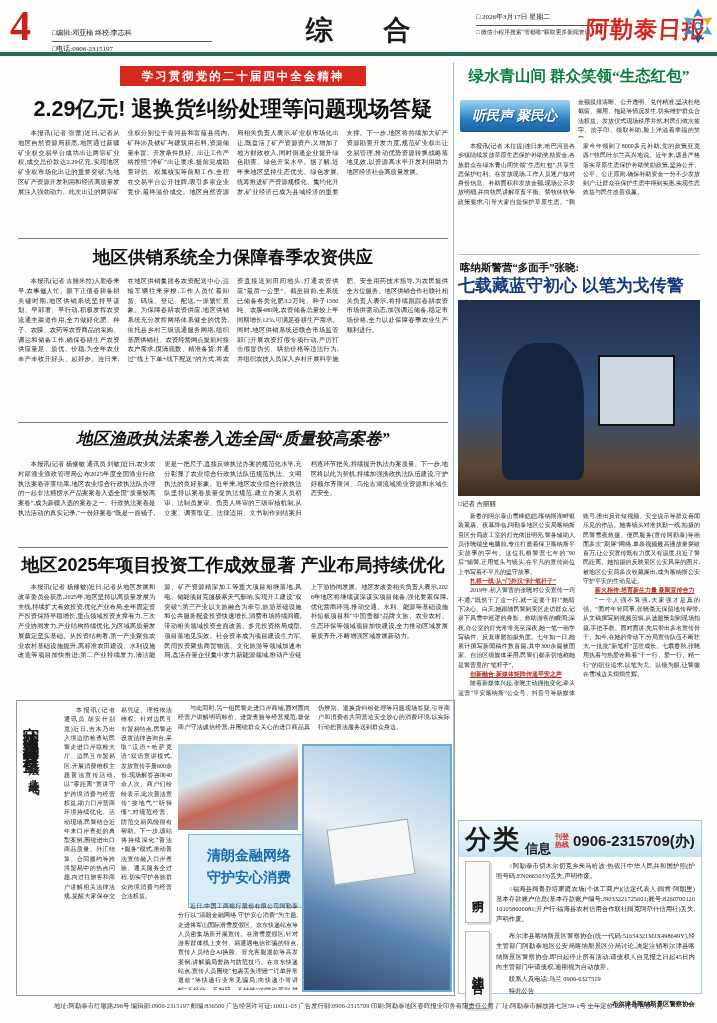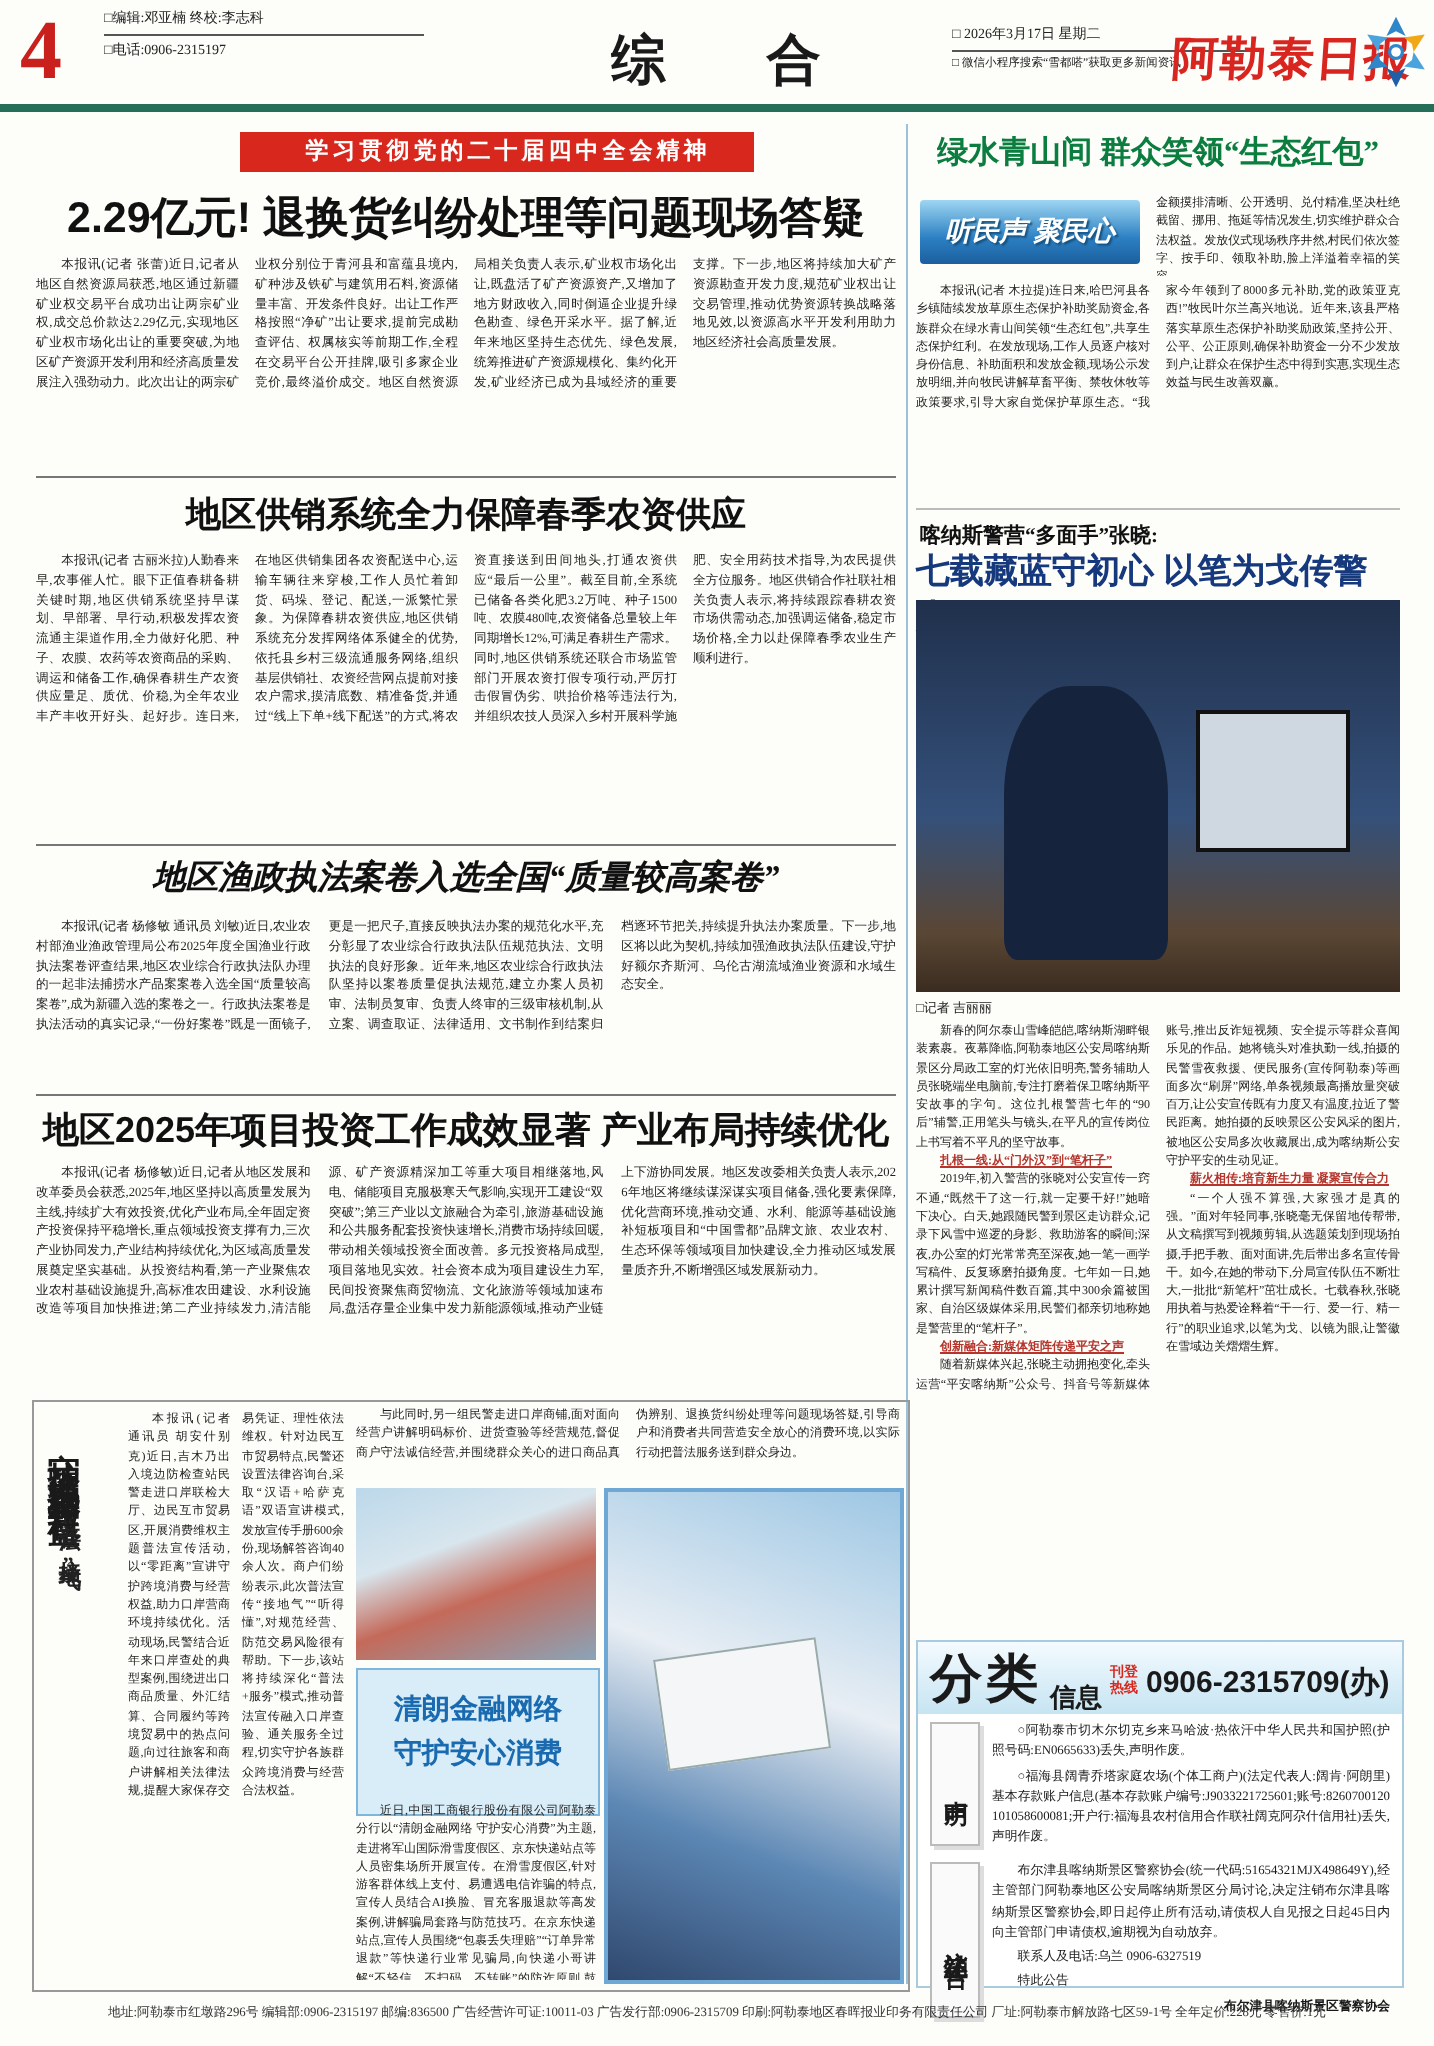--- a/index.html
+++ b/index.html
@@ -16,33 +16,33 @@
         font-family:"Liberation Serif",serif;transform:skewX(-4deg);letter-spacing:1px;}
   .green-rule{left:0;top:52px;width:717px;height:4px;background:#256e57;}
   
   .hl{text-align:center;font-weight:bold;color:#111;}
   .body-txt{font-size:6.3px;line-height:1.55;text-align:justify;word-break:break-all;overflow:hidden;color:#222;}
   .body-txt p{margin:0;text-indent:2em;}
   .hrule{border-top:1px solid #777;height:0;}
   .vsep{left:453px;top:62px;width:1px;height:930px;background:#9cc1dd;}
   
   .kicker-banner{background:#d8281e;color:#fff;font-weight:bold;font-size:11.5px;line-height:20px;
-        text-align:center;letter-spacing:2px;font-family:Liberation Sans, sans-serif;padding-left:11px;}
+        text-align:center;letter-spacing:2px;font-family:Liberation Sans, sans-serif;}
   .big-headline{font-size:21.5px;font-family:"Liberation Sans","DejaVu Sans",sans-serif;}
   
   .photo{overflow:hidden;}
   .photo-street{background:linear-gradient(160deg,#bcd8ea 0%,#d8e6ee 35%,#c46a5a 60%,#8aa4b8 100%);}
   .photo-tall{border:2px solid #6fa8d4;background:linear-gradient(200deg,#9ec7e4 0%,#e8eef4 40%,#5c87b4 70%,#30486e 100%);}
   .photo-police{background:linear-gradient(180deg,#20304c 0%,#34507a 55%,#5a4634 85%,#3a2c20 100%);}
   .monitor{position:absolute;left:58%;top:28%;width:30%;height:34%;background:#cfd8e0;border:2px solid #111;}
   .officer{position:absolute;left:18%;top:22%;width:34%;height:70%;background:#16233c;border-radius:40% 40% 8% 8%;}
   .flyer{position:absolute;left:18%;top:32%;width:55%;height:22%;background:#f4f6f8;border:1px solid #9aa;transform:rotate(-8deg);}
   
   .ql-box{background:#d9edf8;border:1px solid #7fb7dc;text-align:center;color:#1a6ab0;font-weight:bold;
-        font-size:14px;line-height:1.6;padding-top:10px;font-family:"Liberation Serif",serif;}
+        font-size:14px;line-height:1.6;padding-top:10px;font-family:"Liberation Serif",serif;margin-left:10px;}
   
   .vert-hl{writing-mode:vertical-rl;text-orientation:upright;font-weight:bold;display:flex;gap:6px;}
   .vert-hl .big{font-size:16px;letter-spacing:3px;}
   .vert-hl .small{font-size:11px;letter-spacing:2px;color:#222;}
   
   .eco-hl{font-size:15.5px;color:#0b7d3e;}
   .badge{background:linear-gradient(180deg,#9ed6f2 0%,#2b7fc2 60%,#1b5f9e 100%);color:#fff;font-weight:bold;
         font-style:italic;font-size:13.5px;text-align:center;line-height:32px;border-radius:2px;
         font-family:"Liberation Sans",sans-serif;text-shadow:1px 1px 1px #14507e;}
   .police-kicker{font-size:10.5px;font-weight:bold;color:#111;}
@@ -67,21 +67,21 @@
   .footer-line{left:0;top:1002px;width:717px;text-align:center;font-size:6.4px;color:#333;}
   .pufa-box{border:1px solid #999;}
 </style>
 </head>
 <body>
 
 <div class="page">
 
   <div class="abs pagenum">4</div>
 
-  <div class="abs hdr-block" style="left:52px;top:4px;">
+  <div class="abs hdr-block" style="left:52px;top:28px;">
     <div>□编辑:邓亚楠 终校:李志科</div>
     <div class="rule"></div>
     <div>□电话:0906-2315197</div>
   </div>
 
   <div class="abs section-title">综 合</div>
 
   <div class="abs hdr-block" style="left:476px;top:12px;width:155px;">
     <div>□ 2026年3月17日  星期二</div>
     <div class="rule"></div>

